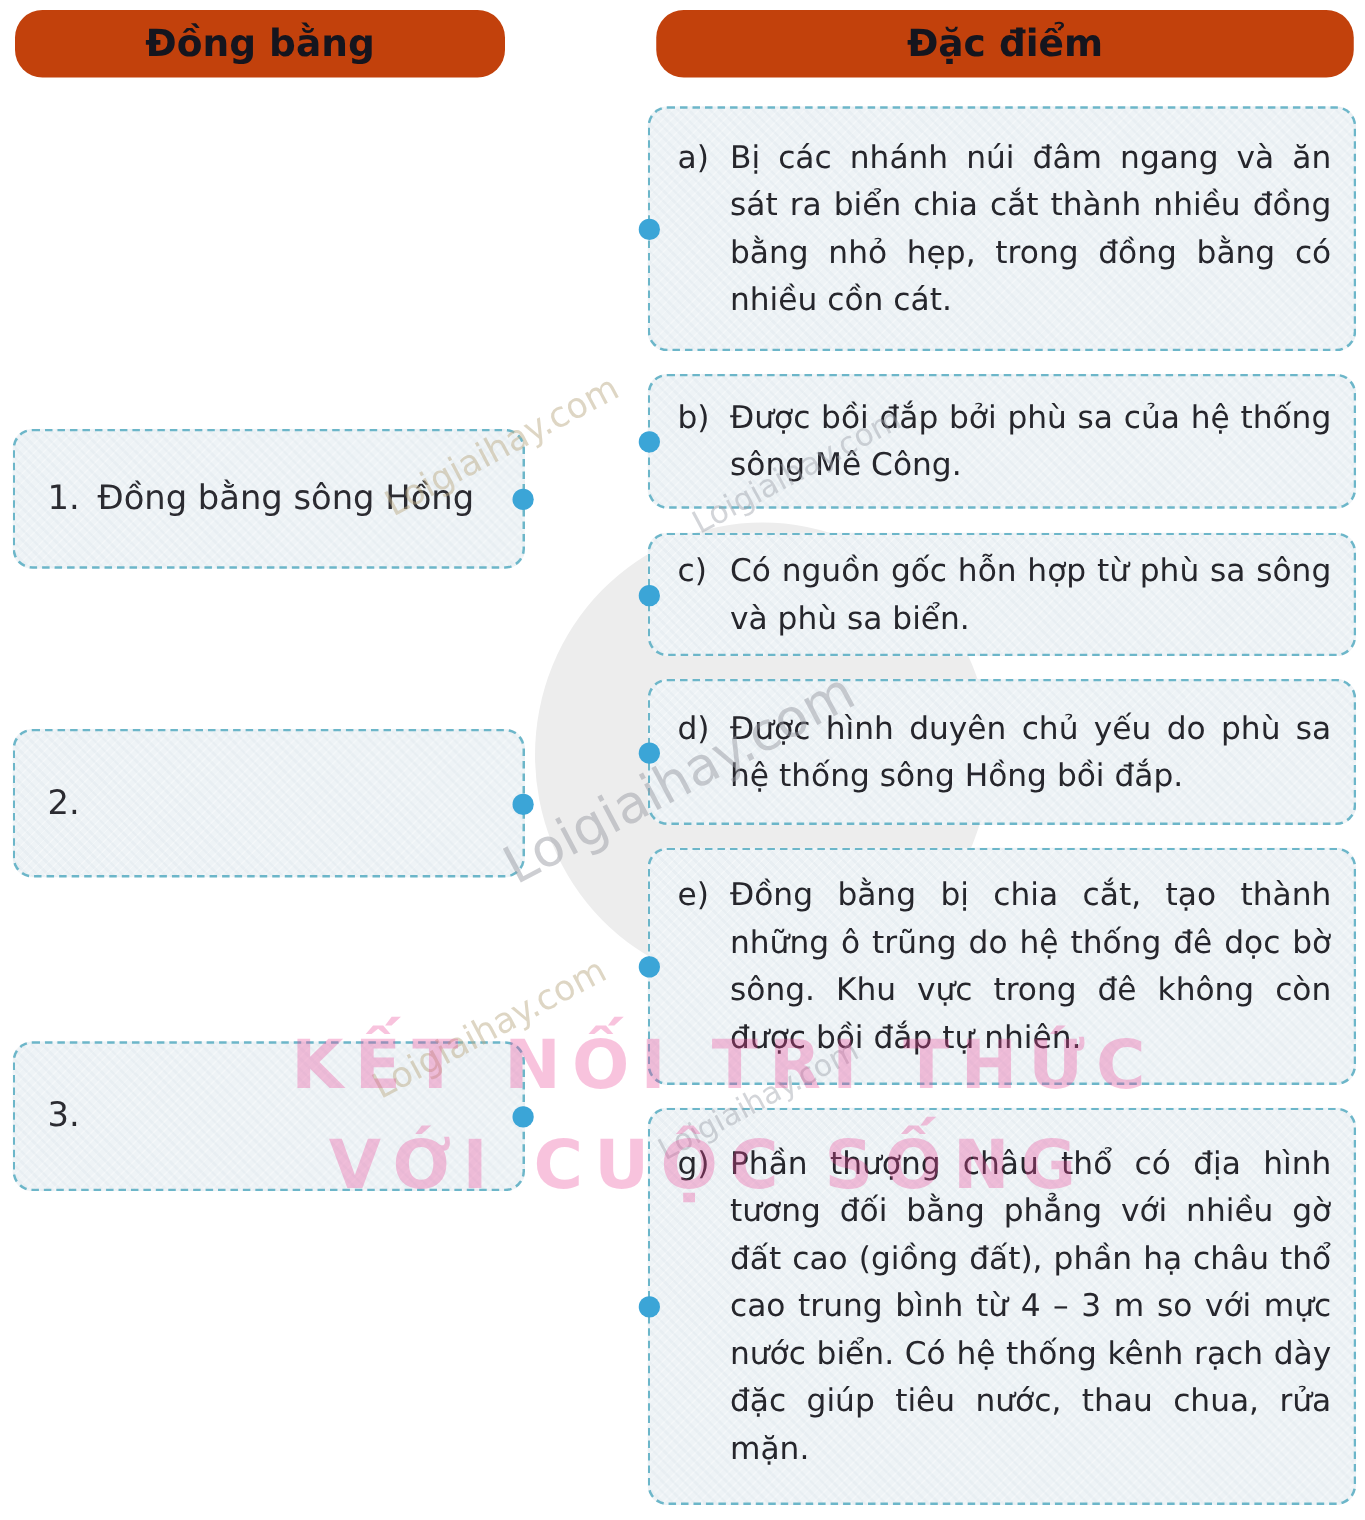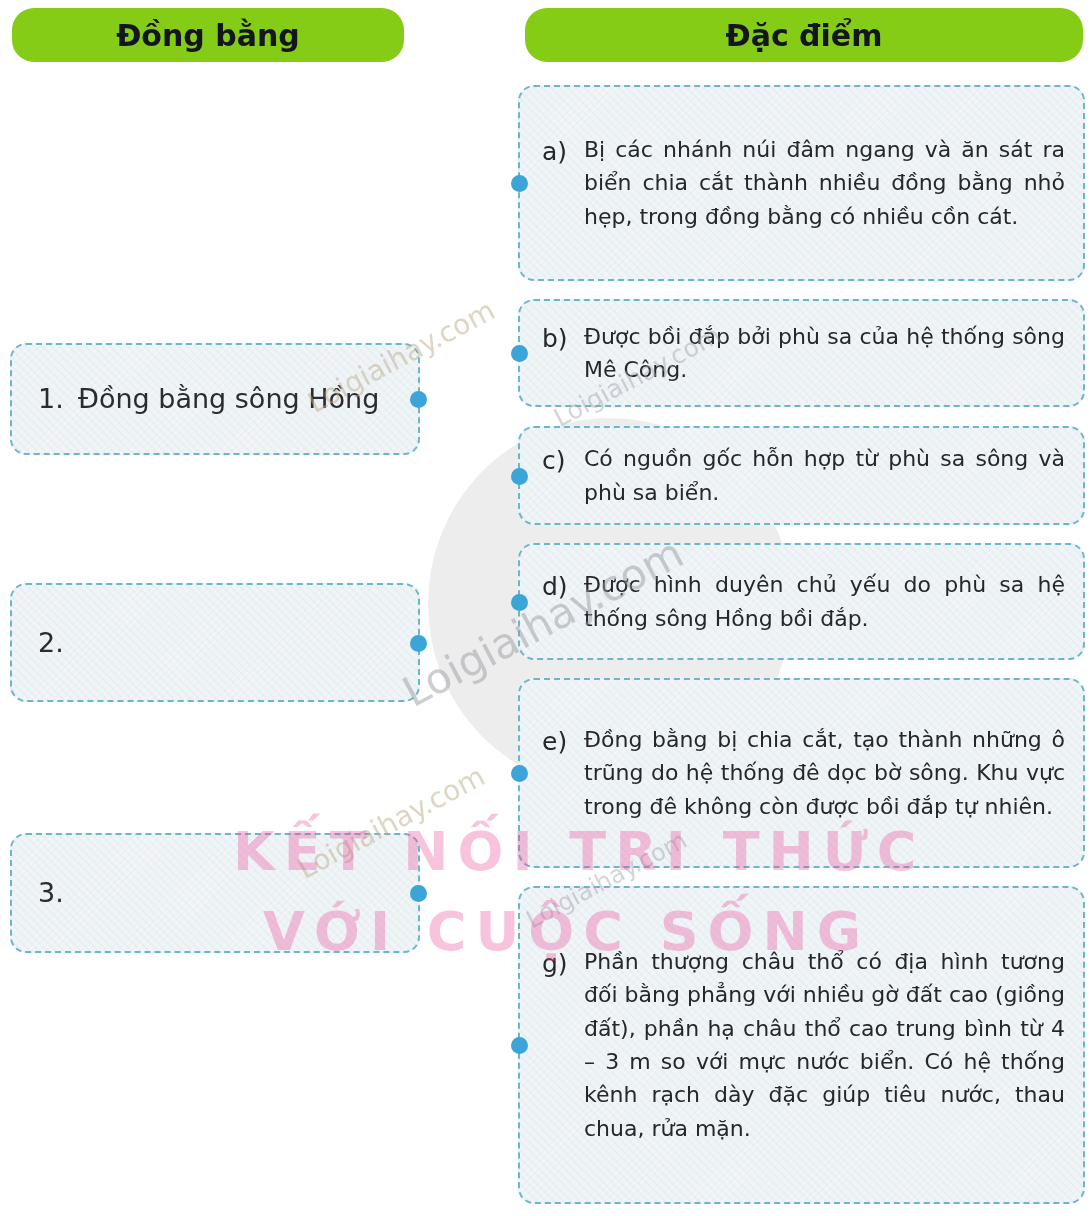--- a/index.html
+++ b/index.html
@@ -3,21 +3,21 @@
 <meta charset="utf-8">
 <style>
   html,body { margin:0; padding:0; background:#ffffff; }
   .page {
     position:relative; width:1092px; height:1216px; background:#ffffff;
     font-family:"DejaVu Sans", sans-serif; overflow:hidden;
   }
 
   
   .hdr {
-    position:absolute; top:8px; height:54px; background:#84cc16;
+    position:absolute; top:8px; height:54px; background:#c2410c;
     border-radius:22px; display:flex; align-items:center; justify-content:center;
     font-weight:bold; font-size:30px; color:#15151e; z-index:3;
   }
   .hdr-left  { left:12px;  width:392px; }
   .hdr-right { left:525px; width:558px; }
 
   
   .box {
     position:absolute; box-sizing:border-box;
     border:2px dashed #6cb6c9; border-radius:16px;
@@ -40,21 +40,21 @@
   .c-b { top:299px; height:108px; }
   .c-c { top:426px; height:99px;  }
   .c-d { top:543px; height:117px; }
   .c-e { top:678px; height:190px; }
   .c-g { top:886px; height:318px; }
 
   .row { display:flex; align-items:flex-start; width:100%; }
   .letter { flex:0 0 42px; width:42px; font-size:25px; line-height:1.52; color:#26262c; }
   .num    { flex:0 0 40px; width:40px; font-size:27px; line-height:1.45; color:#2b2b31; }
   .txt {
-    flex:1; font-size:22px; line-height:1.52; color:#26262c;
+    flex:1; font-size:25px; line-height:1.52; color:#26262c;
     text-align:justify; text-justify:inter-word;
   }
   .lbl { flex:1; font-size:27px; line-height:1.45; color:#2b2b31; }
 
   
   .dot {
     position:absolute; width:17px; height:17px; border-radius:50%;
     background:#3ba5d7; top:50%; margin-top:-8px; z-index:4;
   }
   .dot-l { left:-9px; }

